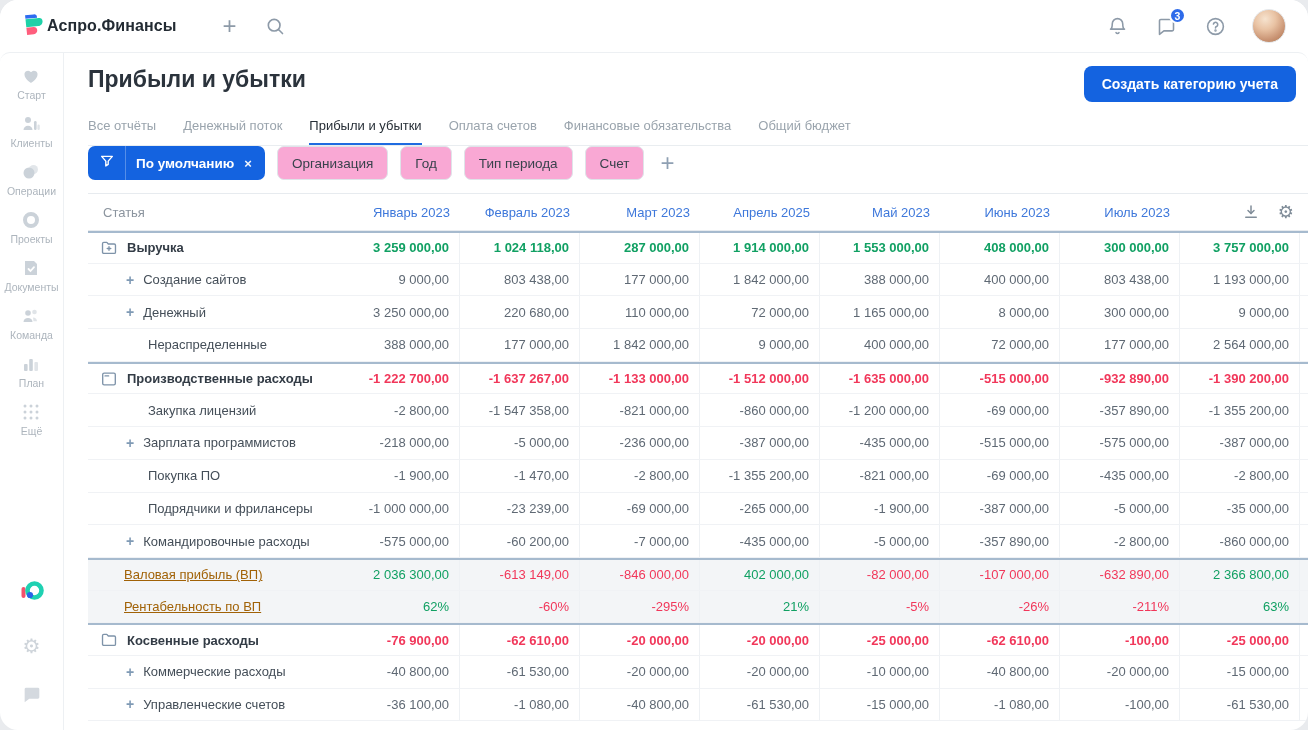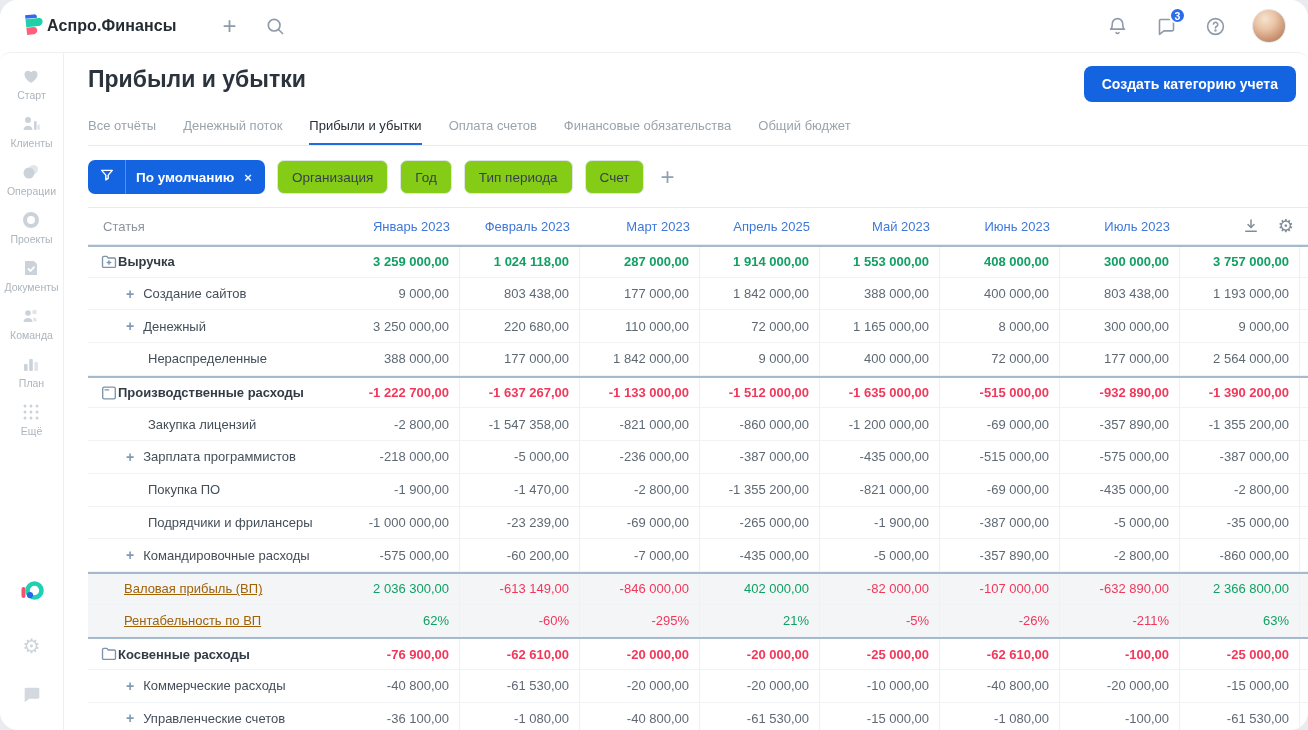--- a/index.html
+++ b/index.html
@@ -32,42 +32,42 @@
   
   .main { flex:1; display:flex; flex-direction:column; min-width:0; padding-left:24px; }
   .page-head { display:flex; align-items:flex-start; justify-content:space-between; padding:13px 12px 0 0; }
   .page-title { font-size:23px; font-weight:600; color:#2b333c; }
   .btn-primary { background:#1463e0; color:#fff; font-size:14px; font-weight:600; border:none; border-radius:8px; padding:10px 18px; cursor:pointer; font-family:inherit; }
 
   .tabs { display:flex; gap:27px; margin-top:12px; border-bottom:1px solid #e9edf0; margin-right:0; }
   .tab { font-size:13px; color:#9aa4ad; padding:4px 0 10px 0; cursor:pointer; border-bottom:2.5px solid transparent; white-space:nowrap; }
   .tab.active { color:#262e36; border-bottom-color:#1f6be0; }
 
-  .filters { display:flex; align-items:center; gap:12px; margin-top:14px; }
+  .filters { display:flex; align-items:center; gap:12px; }
   .chip-active { display:flex; align-items:center; background:#1463e0; color:#fff; border-radius:7px; height:34px; padding:0 13px 0 11px; gap:10px; cursor:pointer; }
   .chip-active .sep { width:1px; height:34px; background:rgba(255,255,255,.28); }
   .chip-active .lbl { font-size:13.5px; font-weight:600; }
   .chip-active .x { font-size:13px; font-weight:600; opacity:.95; }
-  .chip { height:34px; display:flex; align-items:center; padding:0 14px; border:1px solid #dfe4e9; border-radius:7px; font-size:13.5px; color:#39424c; background:#84cc16; cursor:pointer;text-align:right; }
+  .chip { height:34px; display:flex; align-items:center; padding:0 14px; border:1px solid #dfe4e9; border-radius:7px; font-size:13.5px; color:#39424c; background:#f9a8d4; cursor:pointer;text-align:right; }
   .add-filter { font-size:24px; color:#8fa0b3; cursor:pointer; line-height:1; margin-left:4px; }
 
   
   .table { margin-top:13px; border-top:1px solid #e7ebef; flex:1; overflow:hidden; }
   .t-row { display:grid; grid-template-columns:252px repeat(8,120px) 11px; height:32.7px; align-items:center; border-bottom:1px solid #f0f2f5; }
   .t-head { height:37px; border-bottom:1px solid #e7ebef; position:relative; }
   .t-head .statya { font-size:13px; color:#8b949e; padding-left:15px; }
   .t-head .month { font-size:13px; color:#3e78db; text-align:right; padding-right:10px; cursor:pointer; }
   .head-tools { position:absolute; right:14px; top:0; height:100%; display:flex; align-items:center; gap:18px; background:#fff; padding-left:6px; }
   .head-tools .tool { color:#808d99; cursor:pointer; display:flex; align-items:center; }
   .head-tools .gear { font-size:18px; line-height:1; }
 
   .cell-v { font-size:13px; text-align:right; padding-right:10px; border-right:1px solid #eef1f4; height:100%; display:flex; align-items:center; justify-content:flex-end; color:#5f6974; }
   .label-cell { display:flex; align-items:center; height:100%; font-size:13px; color:#444e58; }
   .t-row.section { border-top:2px solid #a6bace; }
-  .t-row.section .label-cell { font-weight:600; color:#333c46; padding-left:12px; }
+  .t-row.section .label-cell { font-weight:600; color:#333c46; padding-left:12px; gap:9px; }
   .t-row.section .cell-v { font-weight:700; }
   .tone-income .cell-v { color:#11a063; }
   .tone-expense .cell-v { color:#f1375a; }
   .t-row.child .label-cell { padding-left:38px; gap:9px; }
   .t-row.child.noplus .label-cell { padding-left:60px; }
   .plus-toggle { color:#7f9ab5; font-size:14px; font-weight:600; cursor:pointer; line-height:1; }
   .t-row.summary { background:#f3f5f7; }
   .t-row.summary.first { border-top:2px solid #a6bace; }
   .t-row.summary .label-cell { padding-left:36px; color:#a16207;text-decoration:underline; }
   .val-g { color:#11a063 !important; }

